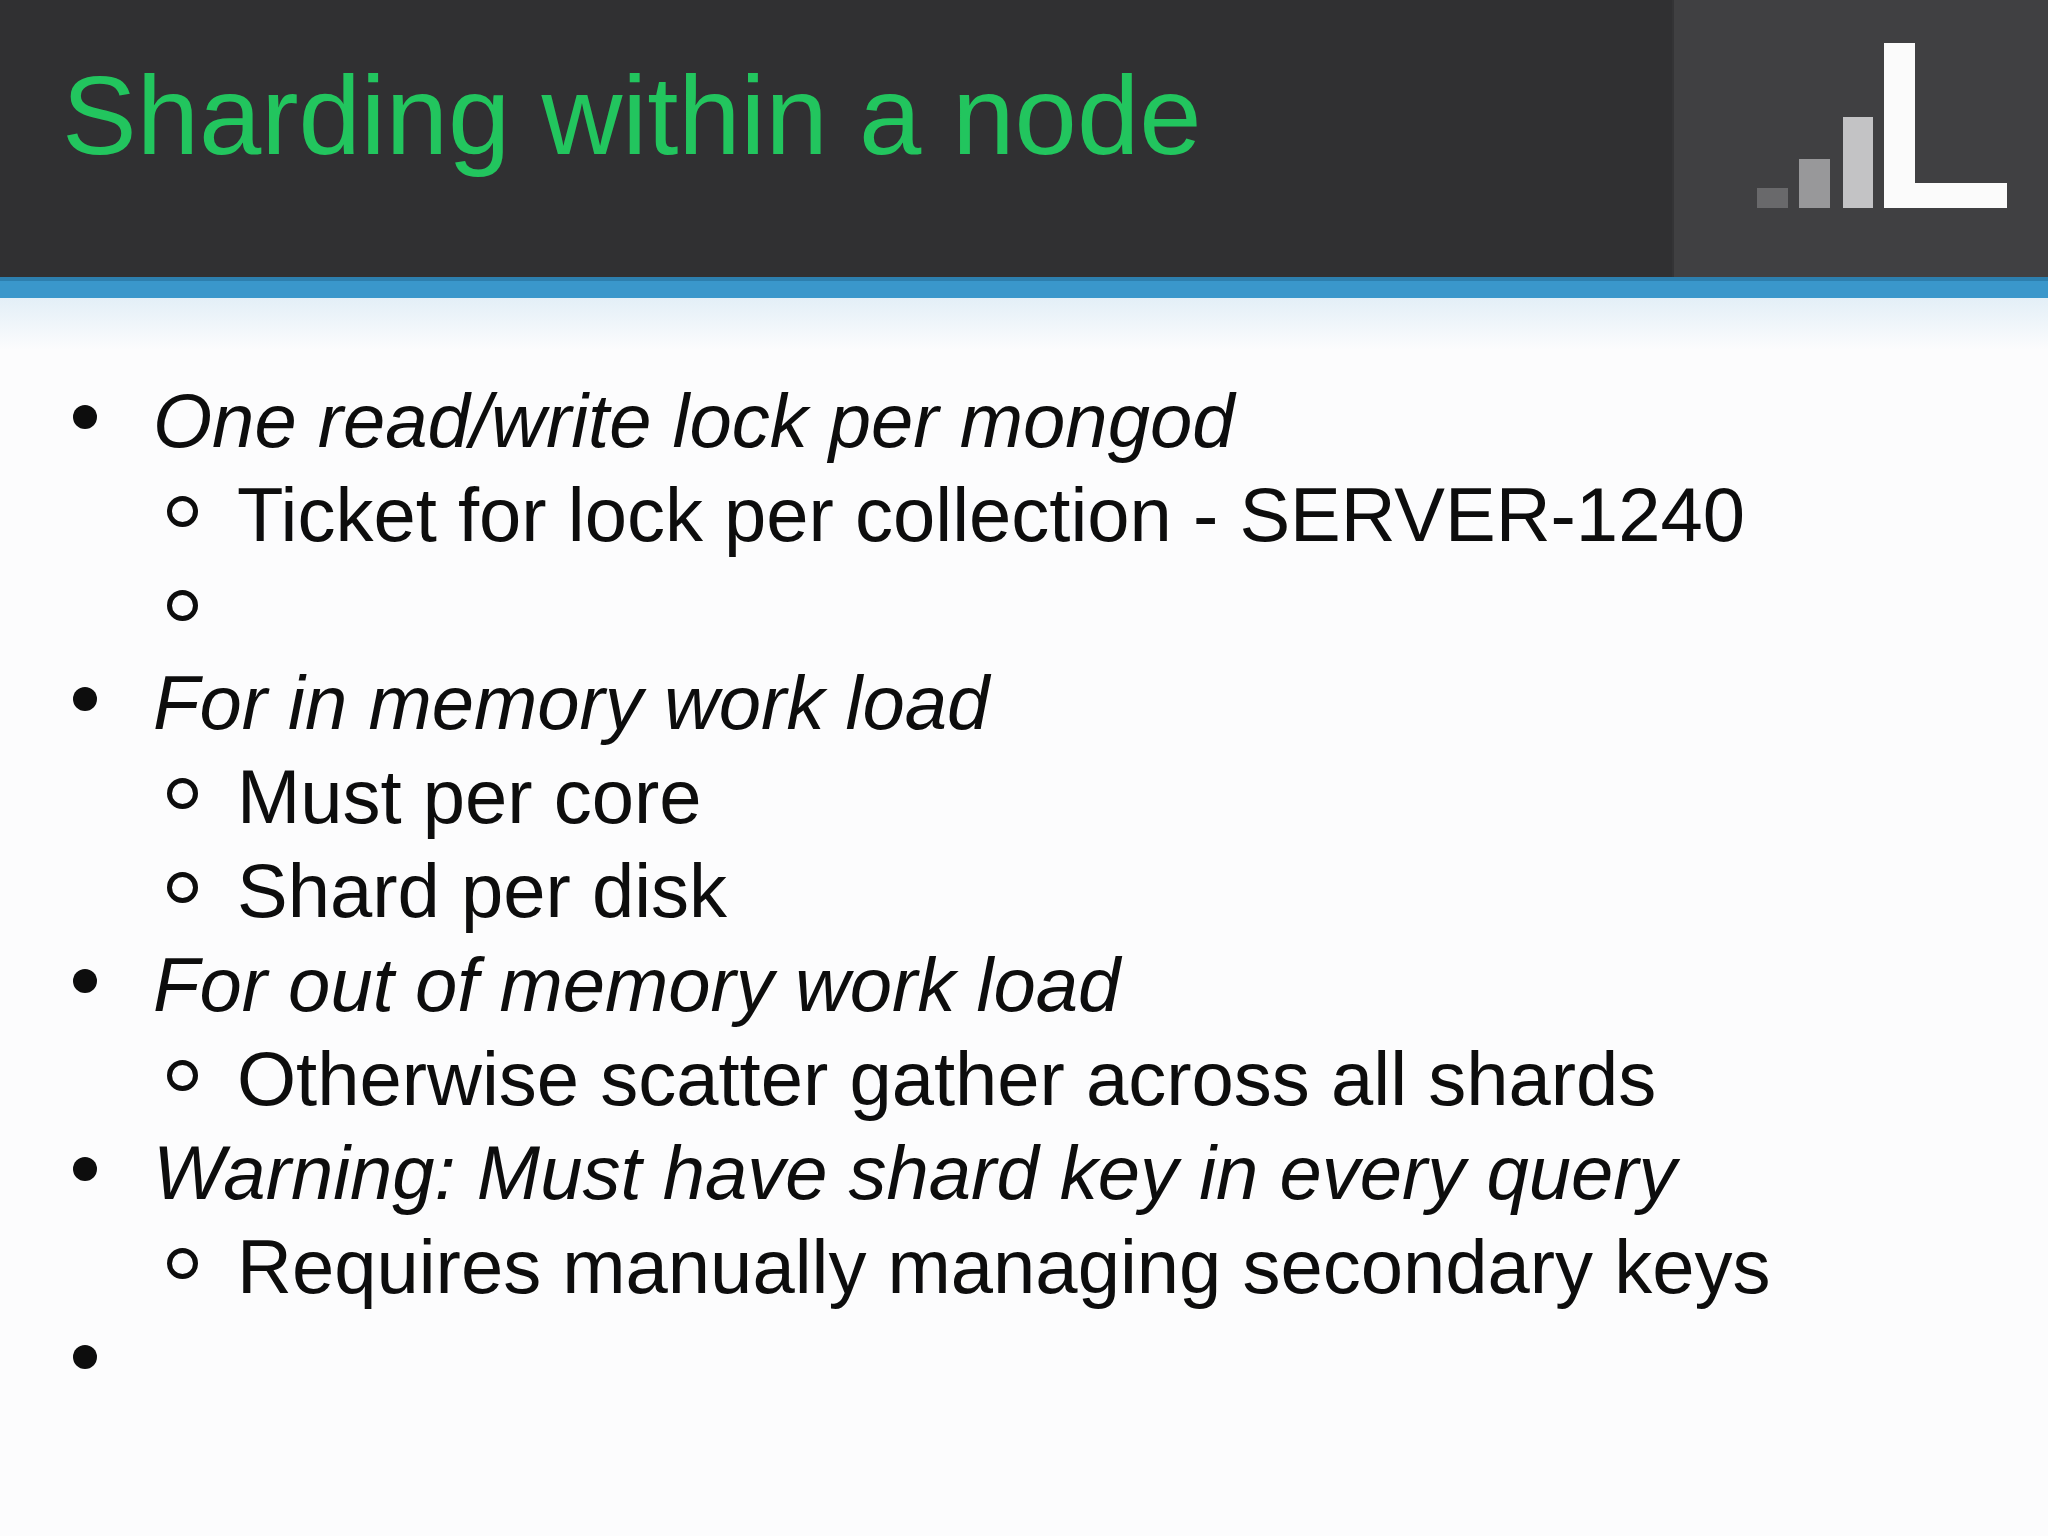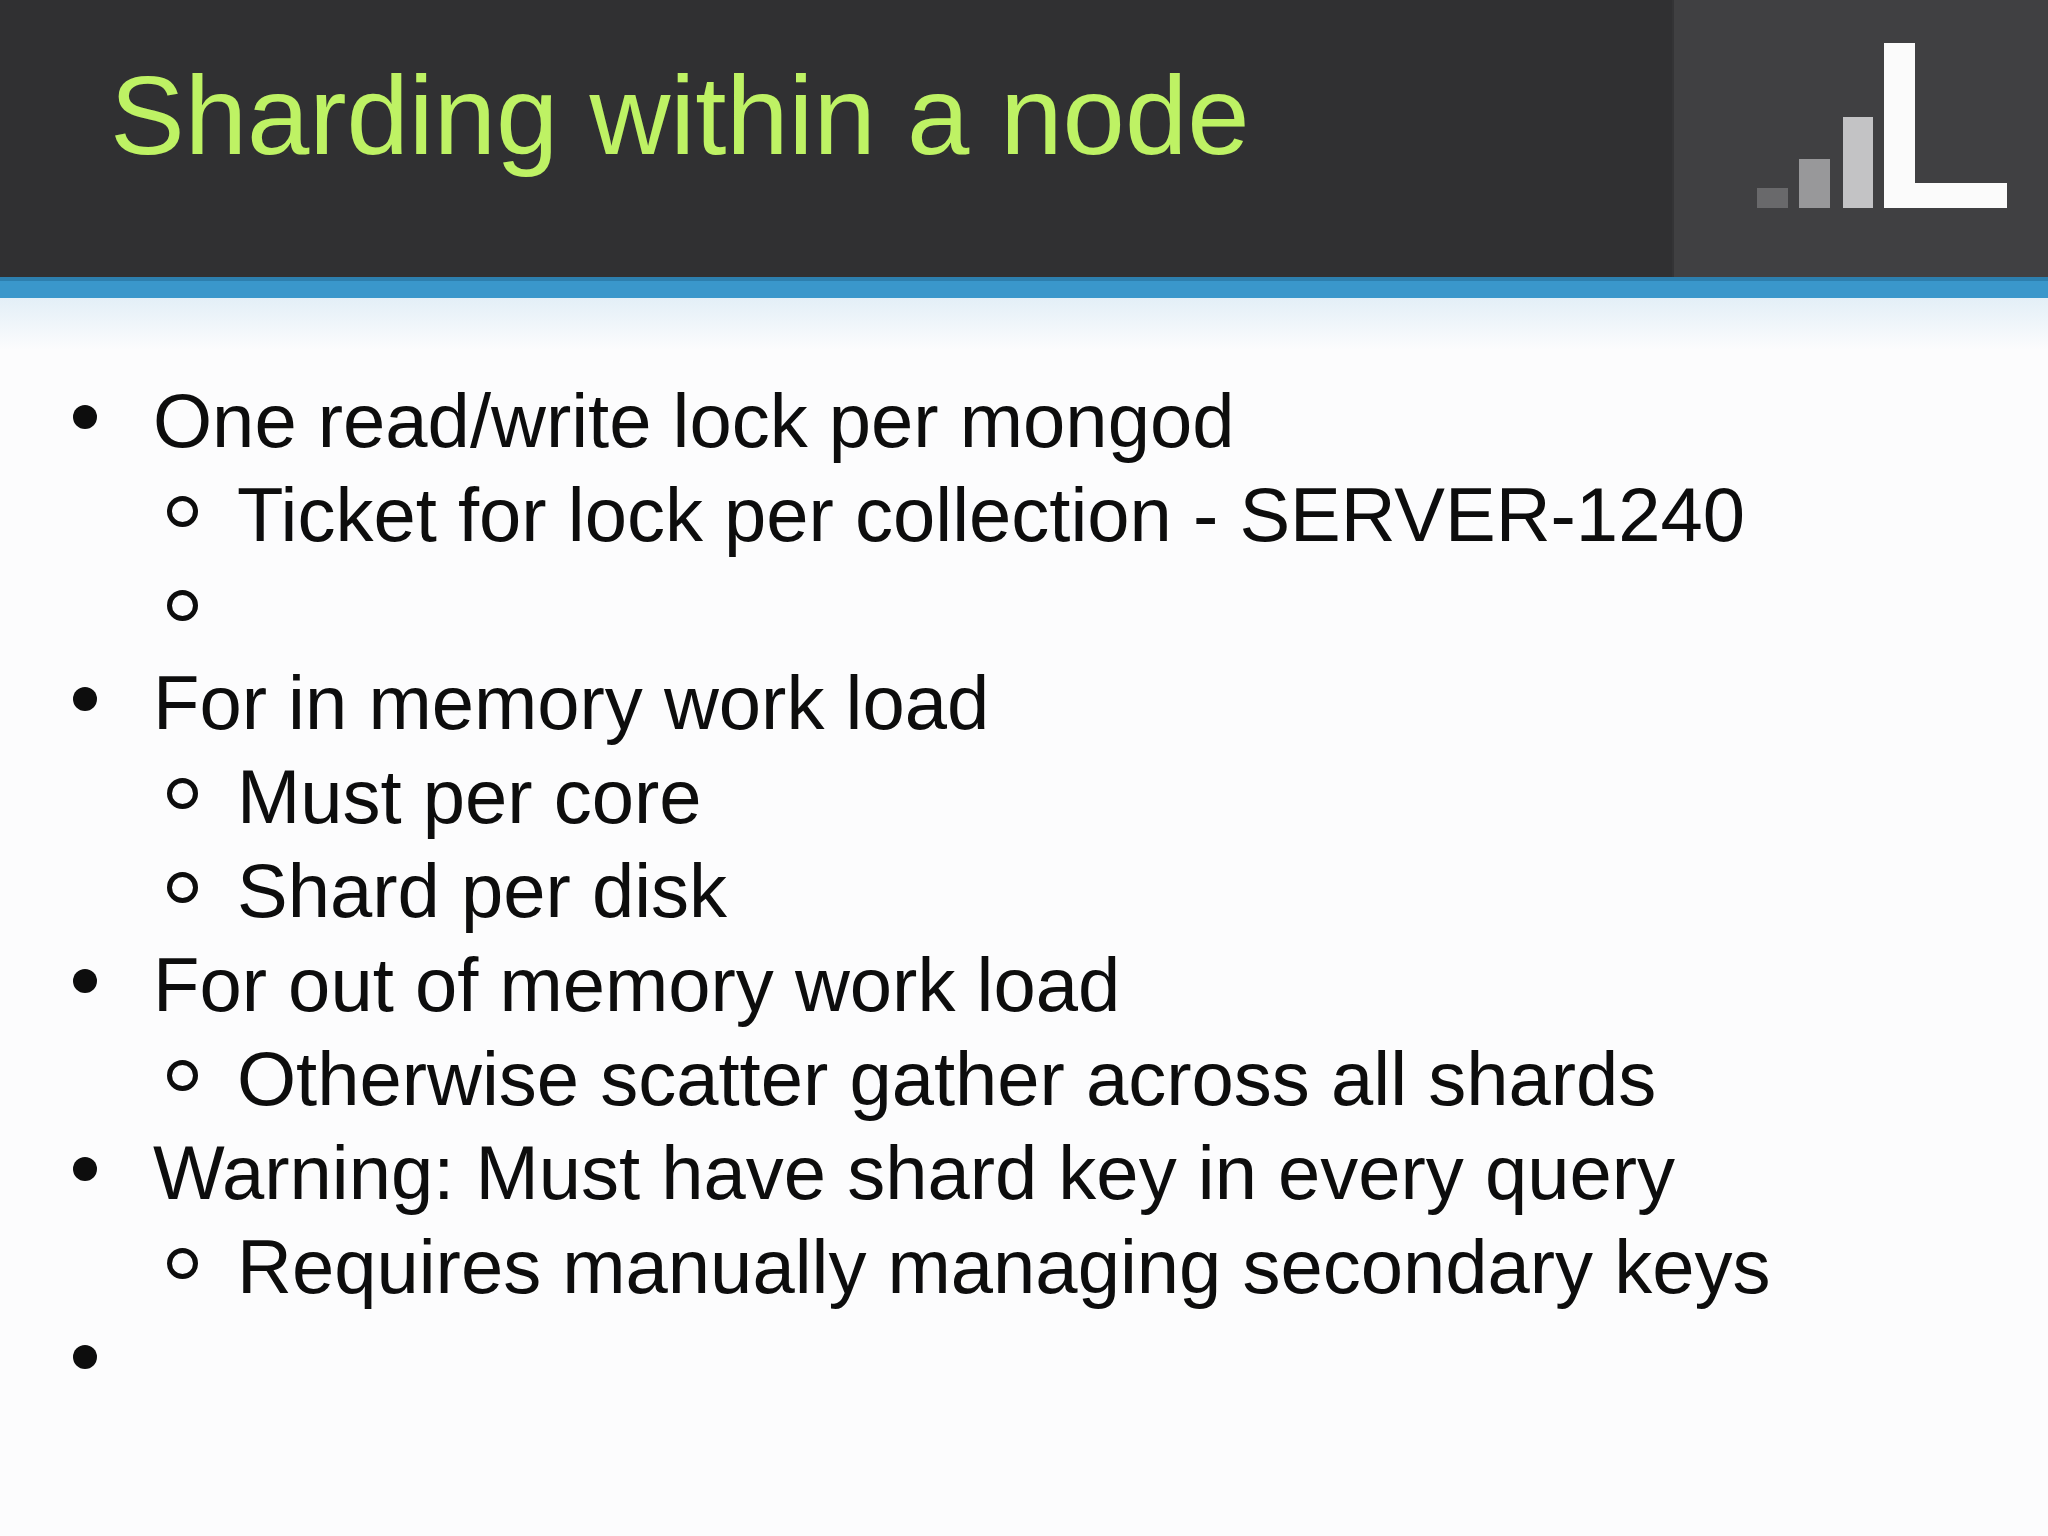--- a/index.html
+++ b/index.html
@@ -18,23 +18,22 @@
     top: 0; left: 0;
     width: 2048px; height: 277px;
     background: #303032;
   }
   .slide-title {
     position: absolute;
     left: 62px;
     top: 60px;
     font-size: 112px;
     line-height: 112px;
-    color: #bef264;
+    color: #22c55e;
     white-space: nowrap;
-    margin-left: 48px;
   }
   .logo-panel {
     position: absolute;
     top: 0; right: 0;
     width: 376px; height: 277px;
     background: #404042;
     box-shadow: inset 2px 0 0 rgba(0,0,0,0.18);
   }
   .logo-bar { position: absolute; }
   .logo-bar.b1 { left: 85px;  bottom: 69px; width: 31px; height: 20px;  background: #69696b; }
@@ -65,21 +64,21 @@
   }
   .row {
     position: relative;
     height: 94px;
     display: flex;
     align-items: center;
     font-size: 76px;
     color: #0d0d0d;
     white-space: nowrap;
   }
-  .row.l1 { padding-left: 153px; }
+  .row.l1 { padding-left: 153px; font-style: italic; }
   .row.l2 { padding-left: 237px; }
   .marker {
     position: absolute;
     border-radius: 50%;
     box-sizing: border-box;
     transform: translateY(-3px);
   }
   .row.l1 .marker {
     left: 73px;
     width: 24px; height: 24px;

